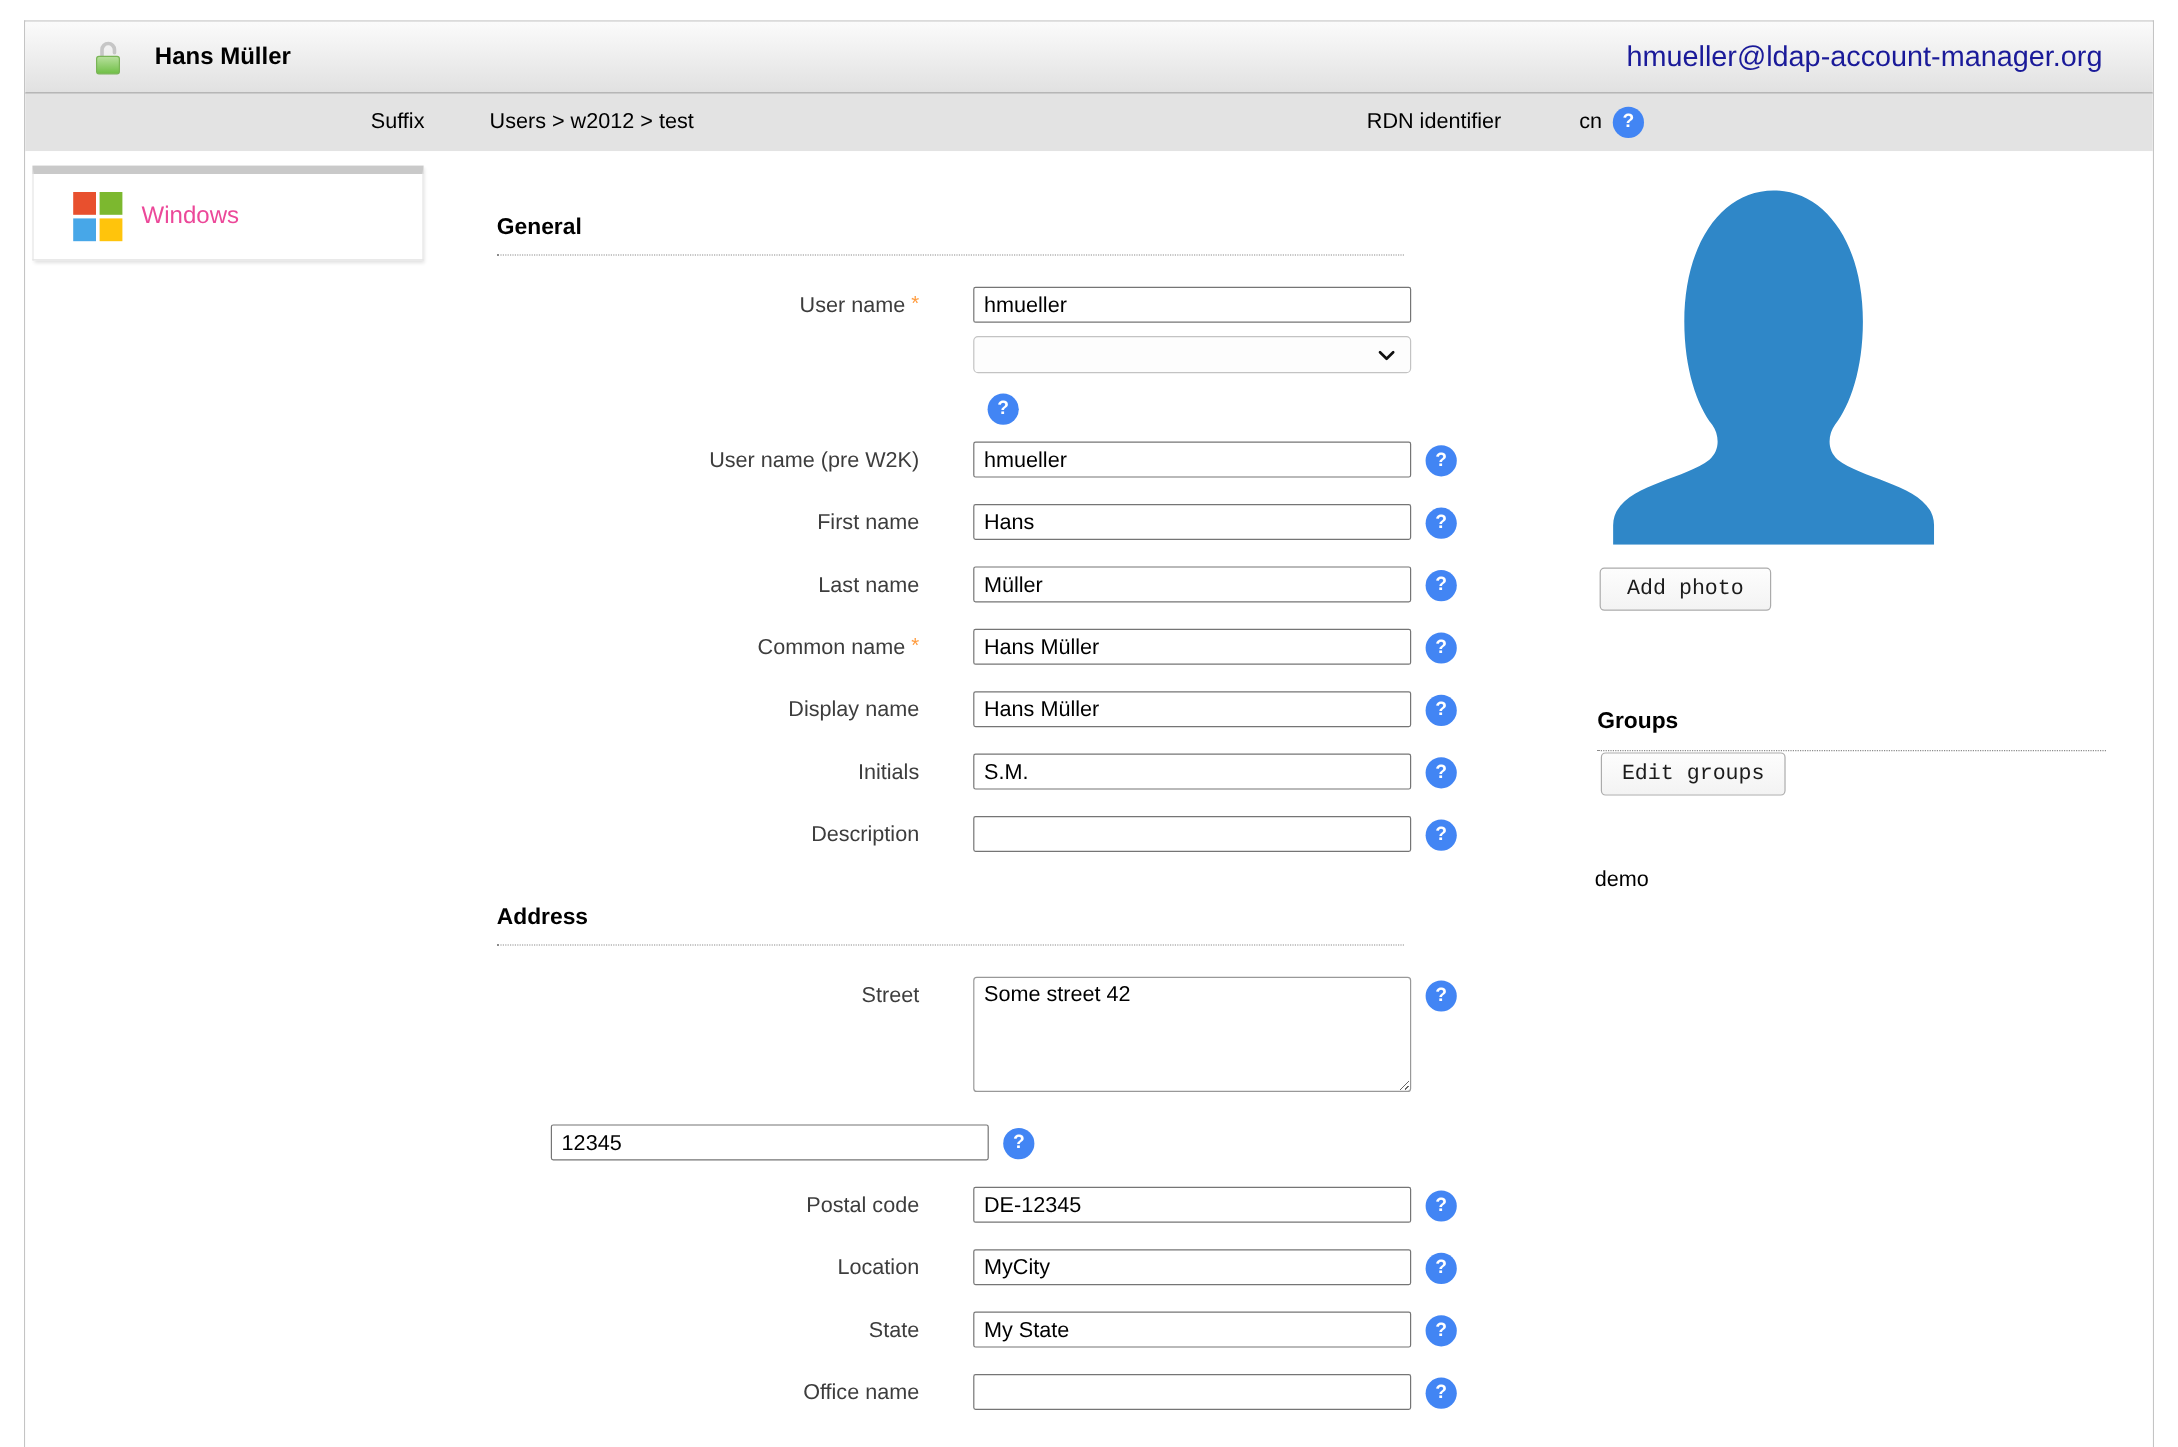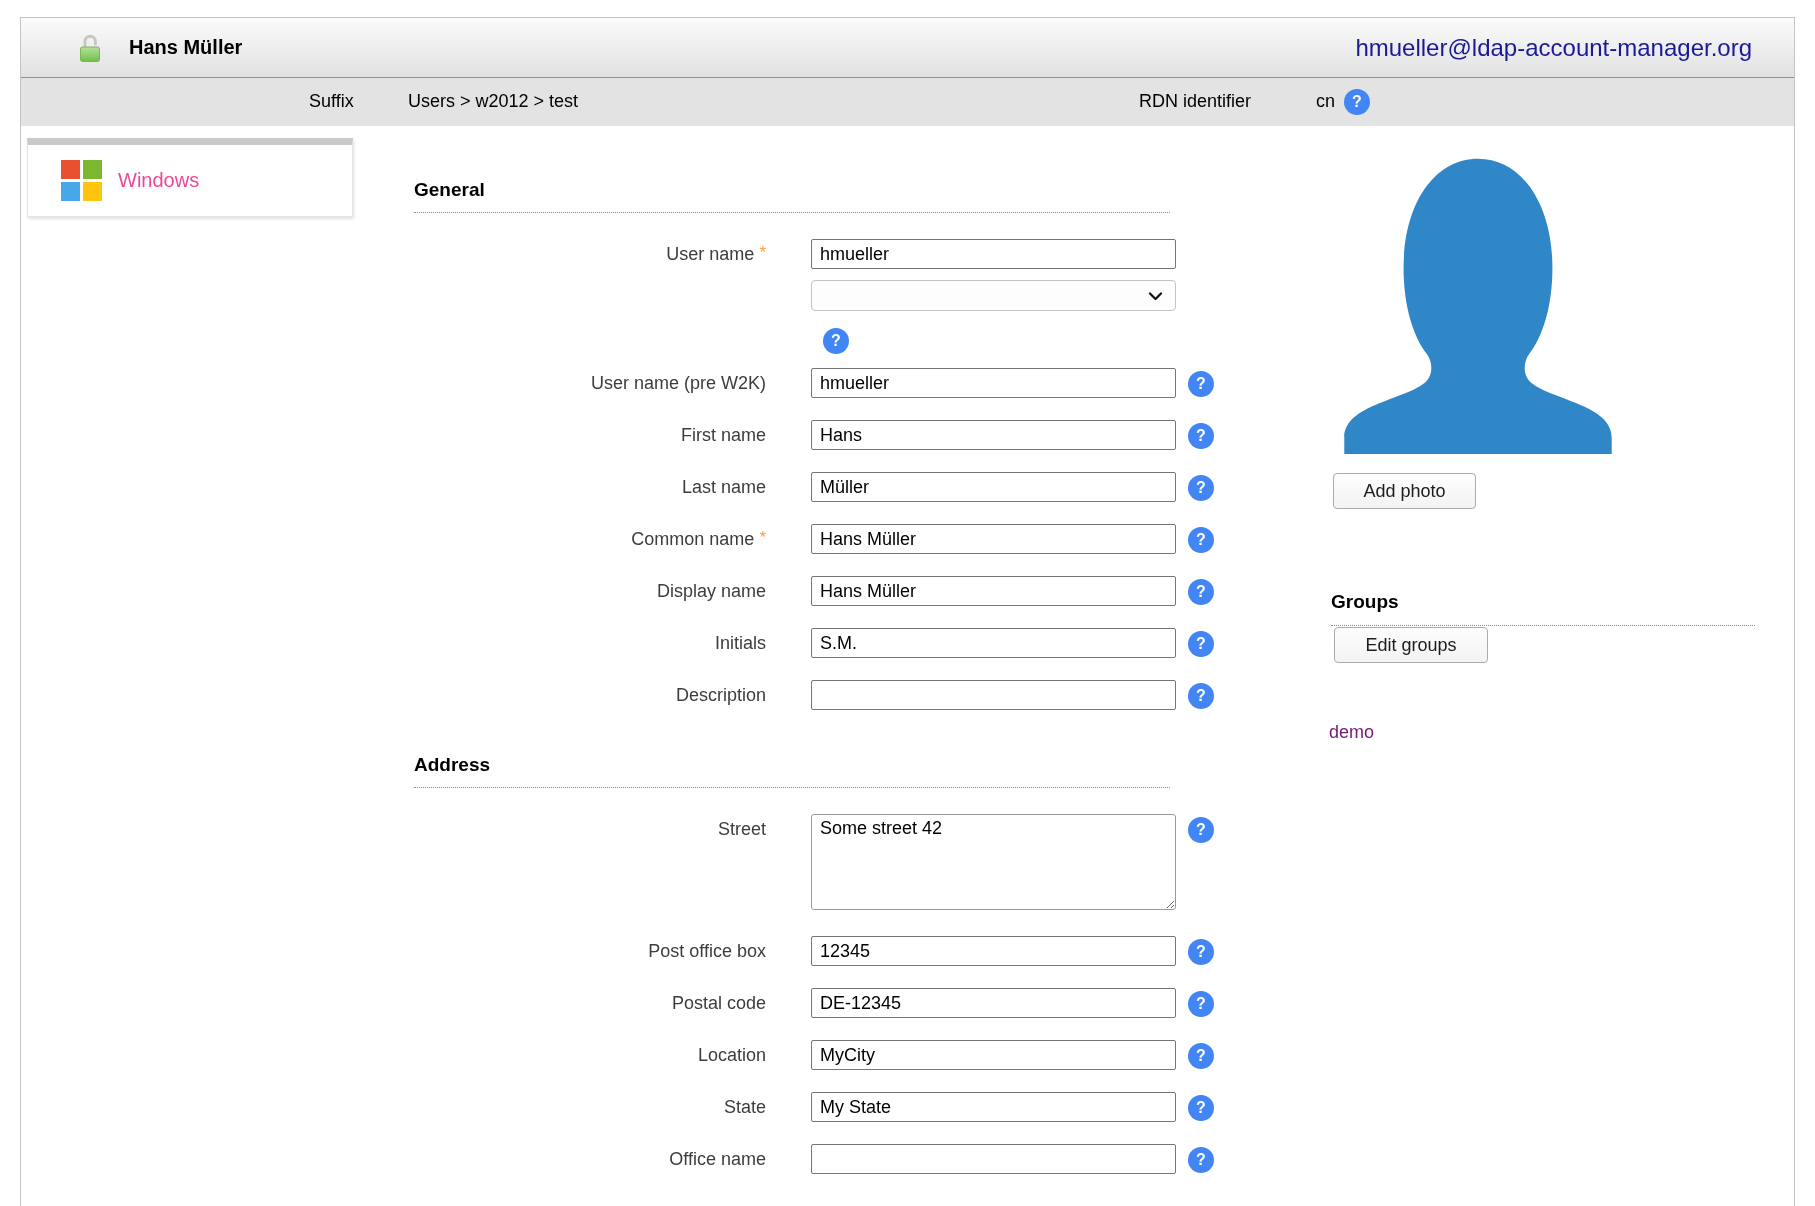--- a/index.html
+++ b/index.html
@@ -79,29 +79,29 @@
   .help{
     display:inline-block;width:26px;height:26px;border-radius:50%;
     background:var(--help-icon);color:#fff;font-size:16px;font-weight:bold;
     text-align:center;line-height:26px;cursor:pointer;flex:none;
   }
   .row .help{margin-left:12px;margin-top:3px;}
   .addr-gap{margin-top:44px;}
   
   .avatar{position:absolute;left:1323px;top:28px;}
   .btn{
-    font-family:Liberation Sans, sans-serif;font-size:18px;color:#1c1c1c;
+    font-family:Liberation Mono, monospace;font-size:18px;color:#1c1c1c;
     background:linear-gradient(#fdfdfd,#f3f3f3);border:1px solid #ababab;border-radius:4px;
     cursor:pointer;
     text-align:center;
   }
   .addphoto{position:absolute;left:1312px;top:347px;width:143px;height:36px;}
   .groups-head{position:absolute;left:1310px;top:465px;width:424px;font-size:19px;font-weight:bold;padding-bottom:12px;border-bottom:1px dotted #8c8c8c;}
   .editgroups{position:absolute;left:1313px;top:501px;width:154px;height:36px;}
-  .members{position:absolute;left:1308px;top:596px;font-size:18px;color:#701a75;}
+  .members{position:absolute;left:1308px;top:596px;font-size:18px;color:#000000;}
   .members div{margin-bottom:6px;}
 </style>
 </head>
 <body>
 
 <div class="container">
 
   <div class="hdr">
     <span class="lock">
       <svg width="26" height="32" viewBox="0 0 26 32">
@@ -199,21 +199,20 @@
         </div>
 
       <div class="sect addr-gap">Address</div>
       <div class="sect-body" id="address-rows">
           <div class="row">
             <div class="lbl">Street</div>
             <div class="ctl"><textarea class="txta" style="">Some street 42</textarea></div>
             <span class="help">?</span>
           </div>
           <div class="row">
-            <div class="lbl">Post office box</div>
             <div class="ctl"><input type="text" class="txt" value="12345" style=""></div>
             <span class="help">?</span>
           </div>
           <div class="row">
             <div class="lbl">Postal code</div>
             <div class="ctl"><input type="text" class="txt" value="DE-12345" style=""></div>
             <span class="help">?</span>
           </div>
           <div class="row">
             <div class="lbl">Location</div>

